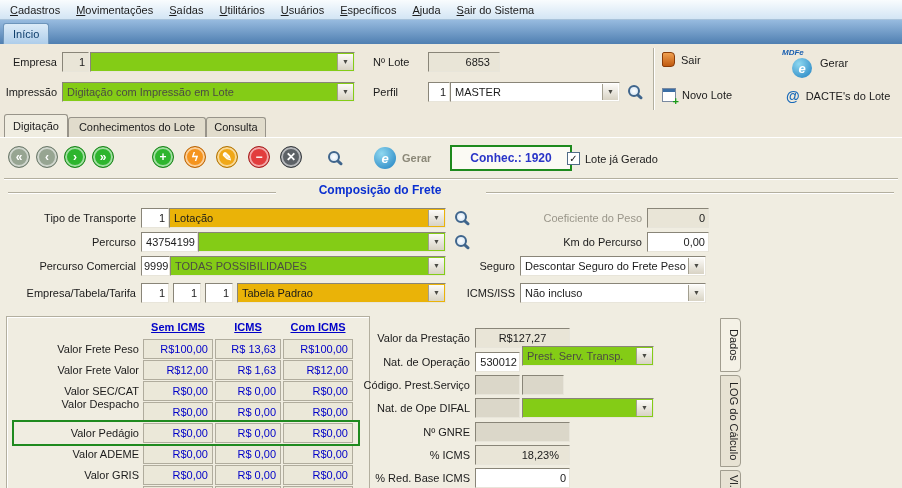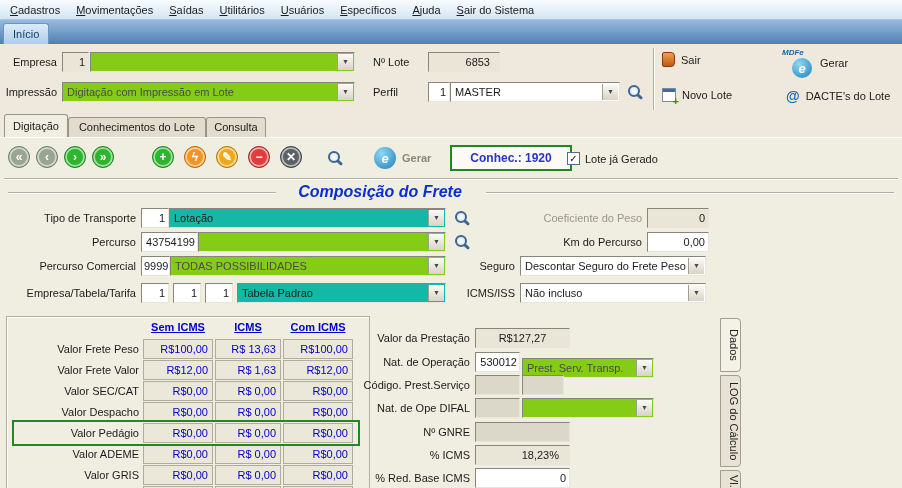--- a/index.html
+++ b/index.html
@@ -33,21 +33,21 @@
   .fld { position:absolute; height:20px; line-height:18px; background:#fff;
          border:1px solid; border-color:#898578 #e8e5da #e8e5da #898578;
          padding:0 3px; text-align:right; white-space:nowrap; overflow:hidden; }
   .fld.beige { background:#e9e5d7; }
   .fld.gray  { background:#dbd7c9; }
   .fld.c { text-align:center; }
   .combo { position:absolute; height:20px; background:#fff; border:1px solid;
            border-color:#898578 #e8e5da #e8e5da #898578; padding:0 18px 0 4px;
            line-height:18px; white-space:nowrap; overflow:hidden; }
   .combo.beige { background:#84cc16; color:#4b4b43; }
-  .combo.yellow{ background:#14b8a6; }
+  .combo.yellow{ background:#eab308; }
   .dd { position:absolute; top:1px; right:1px; bottom:1px; width:16px;
         background:linear-gradient(#fcfbf8,#d8d3c4); border-left:1px solid #a39f90;
         display:flex; align-items:center; justify-content:center; font-size:7px; color:#4a4a44; }
   .mag { position:absolute; width:12px; height:12px; border:2px solid #3f658c; border-radius:50%;
          background:radial-gradient(#ffffff,#cfe2f2); cursor:pointer; }
   .mag::after { content:""; position:absolute; width:7px; height:3px; background:#3f658c;
                 right:-5px; bottom:-3px; transform:rotate(40deg); border-radius:2px; }
   .etch { position:absolute; height:2px; border-top:1px solid #b3af9f; border-bottom:1px solid #ffffff; }
   .vsep { position:absolute; width:2px; border-left:1px solid #b3af9f; border-right:1px solid #ffffff; }
 
@@ -88,21 +88,21 @@
   .c-green{ background:#2db52d; border:1px solid #1d831d; }
   .c-orange{ background:#f5941e; border:1px solid #b9650a; }
   .c-yellow{ background:#f0a818; border:1px solid #b07408; }
   .c-red  { background:#e23d3d; border:1px solid #a32020; }
   .c-dark { background:#5c6166; border:1px solid #3a3e42; }
   .conhecbox { position:absolute; border:2px solid #1e8a1e; background:#fbfaf4; color:#2a35c8;
                font-weight:bold; font-size:12px; display:flex; align-items:center; justify-content:center; }
   .checkbox { position:absolute; width:13px; height:13px; background:#fff; border:1px solid #526c88;
               display:flex; align-items:center; justify-content:center; font-size:10px; color:#141414;
               line-height:1; cursor:pointer; }
-  .sectitle { position:absolute; color:#0a2fd0; font-weight:bold; font-size:16px; text-align:center;font-style:italic; }
+  .sectitle { position:absolute; color:#0a2fd0; font-weight:bold; font-size:12px; text-align:center; }
 
   
   .gridpanel { position:absolute; left:6px; top:178px; width:364px; height:174px;
                border:1px solid #b3af9f; box-shadow: inset 1px 1px 0 #fff; background:#f0ede1; overflow:hidden; }
   .ghead { position:absolute; top:4px; color:#0000c8; font-weight:bold; text-decoration:underline;
            text-align:center; white-space:nowrap; }
   .gcell { position:absolute; height:20px; line-height:18px; background:#ebe8d9;
            border:1px solid #b0ac9d; color:#0000c8; text-align:right; padding:0 4px; white-space:nowrap; }
   .greenbox { position:absolute; border:2px solid #1f8a1f; pointer-events:none; z-index:3; }
 
@@ -291,21 +291,21 @@
       <div class="lbl" style="left:2px;top:43px;width:130px">Valor Frete Valor</div>
       <div class="gcell" style="left:136px;top:43px;width:70px">R$12,00</div>
       <div class="gcell" style="left:208px;top:43px;width:66px">R$ 1,63</div>
       <div class="gcell" style="left:276px;top:43px;width:70px">R$12,00</div>
 
       <div class="lbl" style="left:2px;top:64px;width:130px">Valor SEC/CAT</div>
       <div class="gcell" style="left:136px;top:64px;width:70px">R$0,00</div>
       <div class="gcell" style="left:208px;top:64px;width:66px">R$ 0,00</div>
       <div class="gcell" style="left:276px;top:64px;width:70px">R$0,00</div>
 
-      <div class="lbl" style="left:2px;top:85px;width:130px">Valor Despacho</div>
+      <div class="lbl" style="left:2px;top:77px;width:130px">Valor Despacho</div>
       <div class="gcell" style="left:136px;top:85px;width:70px">R$0,00</div>
       <div class="gcell" style="left:208px;top:85px;width:66px">R$ 0,00</div>
       <div class="gcell" style="left:276px;top:85px;width:70px">R$0,00</div>
 
       <div class="lbl" style="left:2px;top:106px;width:130px">Valor Pedágio</div>
       <div class="gcell" style="left:136px;top:106px;width:70px">R$0,00</div>
       <div class="gcell" style="left:208px;top:106px;width:66px">R$ 0,00</div>
       <div class="gcell" style="left:276px;top:106px;width:70px">R$0,00</div>
       <div class="greenbox" style="left:5px;top:103px;width:348px;height:26px"></div>
 
@@ -323,21 +323,21 @@
       <div class="gcell" style="left:136px;top:169px;width:70px">R$0,00</div>
       <div class="gcell" style="left:208px;top:169px;width:66px">R$ 0,00</div>
       <div class="gcell" style="left:276px;top:169px;width:70px">R$0,00</div>
     </div>
 
     <div class="lbl" style="left:335px;top:190px;width:135px">Valor da Prestação</div>
     <div class="fld beige c" style="left:475px;top:190px;width:95px">R$127,27</div>
 
     <div class="lbl" style="left:335px;top:214px;width:135px">Nat. de Operação</div>
     <div class="fld" style="left:475px;top:214px;width:45px;padding:0 2px">530012</div>
-    <div class="combo beige" style="left:522px;top:220px;width:132px">
+    <div class="combo beige" style="left:522px;top:208px;width:132px">
       <span>Prest. Serv. Transp.</span>
       <span class="dd">▼</span>
     </div>
 
     <div class="lbl" style="left:325px;top:237px;width:145px">Código. Prest.Serviço</div>
     <div class="fld gray" style="left:475px;top:237px;width:45px"></div>
     <div class="fld gray" style="left:522px;top:237px;width:42px"></div>
 
     <div class="lbl" style="left:335px;top:260px;width:135px">Nat. de Ope DIFAL</div>
     <div class="fld gray" style="left:475px;top:260px;width:45px"></div>

